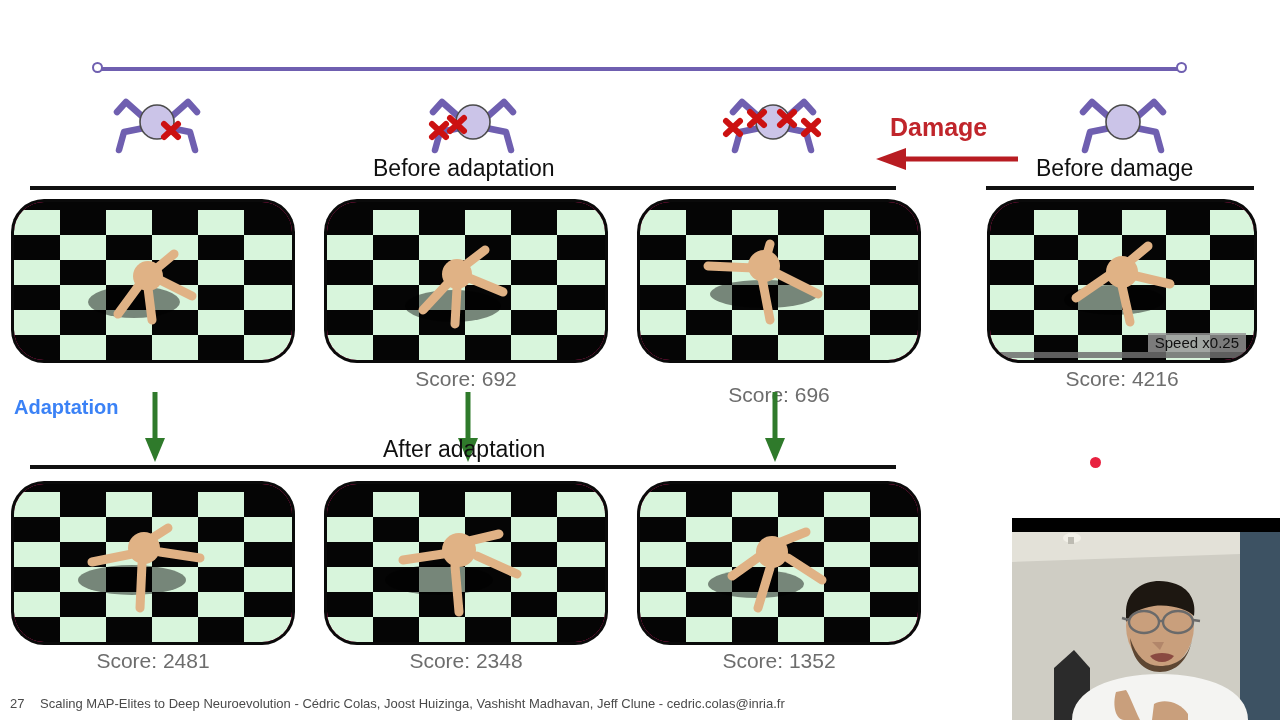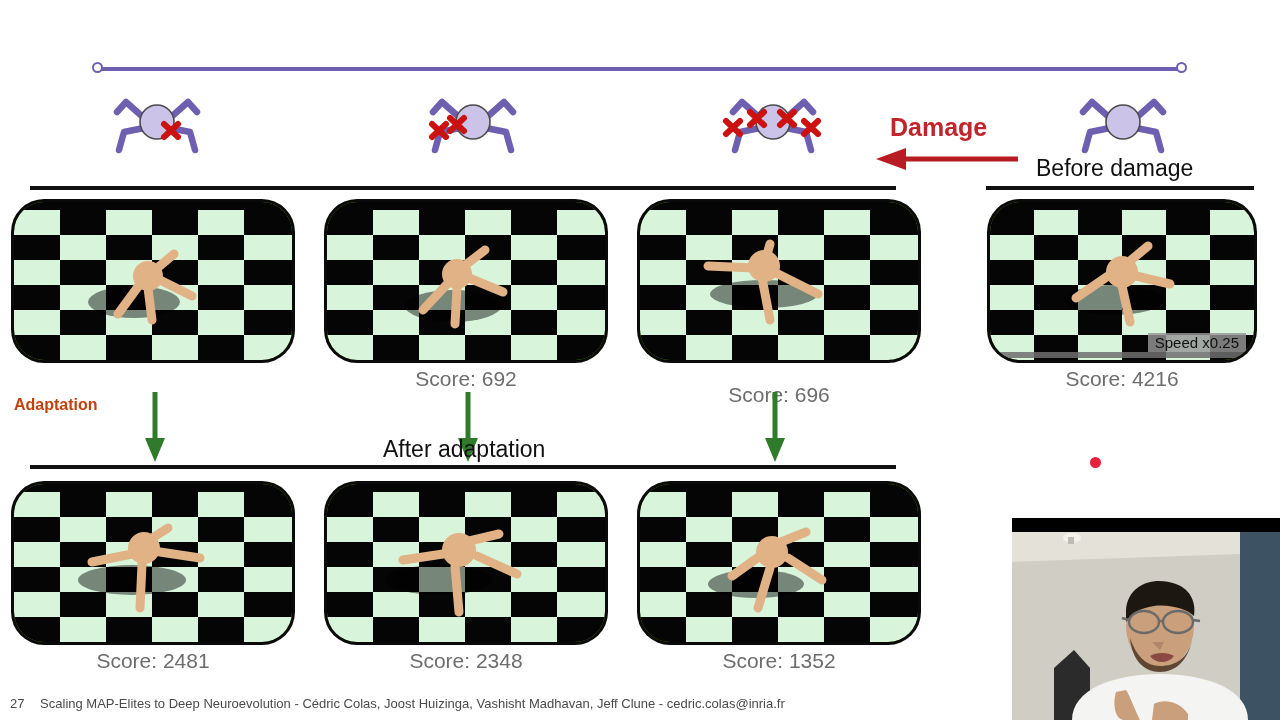--- a/index.html
+++ b/index.html
@@ -36,29 +36,29 @@
 
   
   .damage-label{
     position:absolute;left:890px;top:113px;font-size:25px;font-weight:bold;
     color:#c0252b;white-space:nowrap;
   }
   .damage-arrow{position:absolute;left:870px;top:148px;width:150px;height:22px;}
 
   
   .adapt-label{
-    position:absolute;left:14px;top:396px;font-size:16px;font-weight:bold;
-    color:#c2410c;white-space:nowrap;
+    position:absolute;left:14px;top:396px;font-size:20px;font-weight:bold;
+    color:#3b82f6;white-space:nowrap;
   }
   .green-arrow{position:absolute;width:26px;height:72px;}
 
   
   .panel{
     position:absolute;border-radius:30px;overflow:hidden;
-    background:#4d7c0f;box-shadow:0 0 0 3px #0a0a0a;
+    background:#be185d;box-shadow:0 0 0 3px #0a0a0a;
   }
   .board{position:absolute;inset:0;overflow:hidden;}
   .board svg{position:absolute;inset:0;width:100%;height:100%;display:block;}
   .score{
     position:absolute;font-size:21px;color:#6d6d6d;white-space:nowrap;text-align:center;
   }
   .speed-badge{
     position:absolute;right:8px;bottom:8px;background:rgba(150,150,150,.82);
     color:#111;font-size:15px;padding:1px 7px;white-space:nowrap;
   }
@@ -161,20 +161,21 @@
   </div>
 
   <div class="damage-label">Damage</div>
   <div class="damage-arrow">
     <svg viewBox="0 0 150 22" preserveAspectRatio="none">
       <line x1="148" y1="11" x2="34" y2="11" stroke="#b81c22" stroke-width="5"></line>
       <polygon points="6,11 36,0 36,22" fill="#b81c22"></polygon>
     </svg>
   </div>
 
+  <div class="sec-label" style="left:373px;top:155px;">Before adaptation</div>
   <div class="rule" style="left:30px;top:186px;width:866px;"></div>
 
   <div class="sec-label" style="left:1036px;top:155px;">Before damage</div>
   <div class="rule" style="left:986px;top:186px;width:268px;"></div>
 
   <div class="panel" style="left:14px;top:202px;width:278px;height:158px;">
     <div class="board">
       <svg viewBox="0 0 278 158" preserveAspectRatio="none">
         <defs>
           <clipPath id="cp1">

